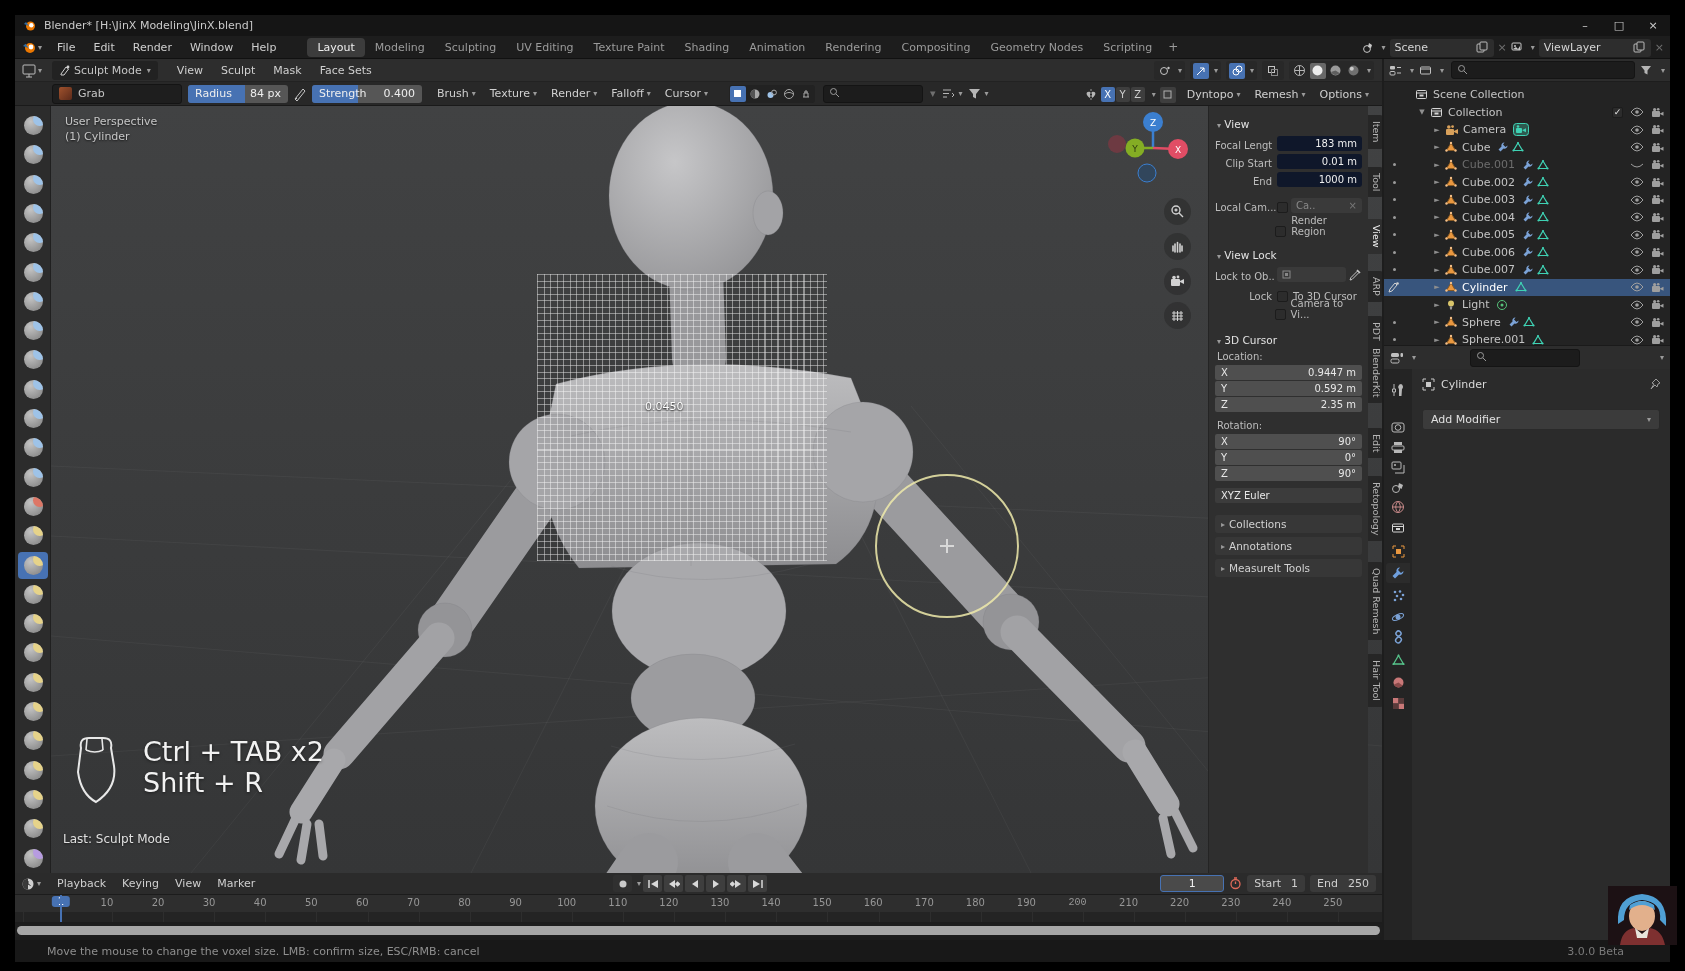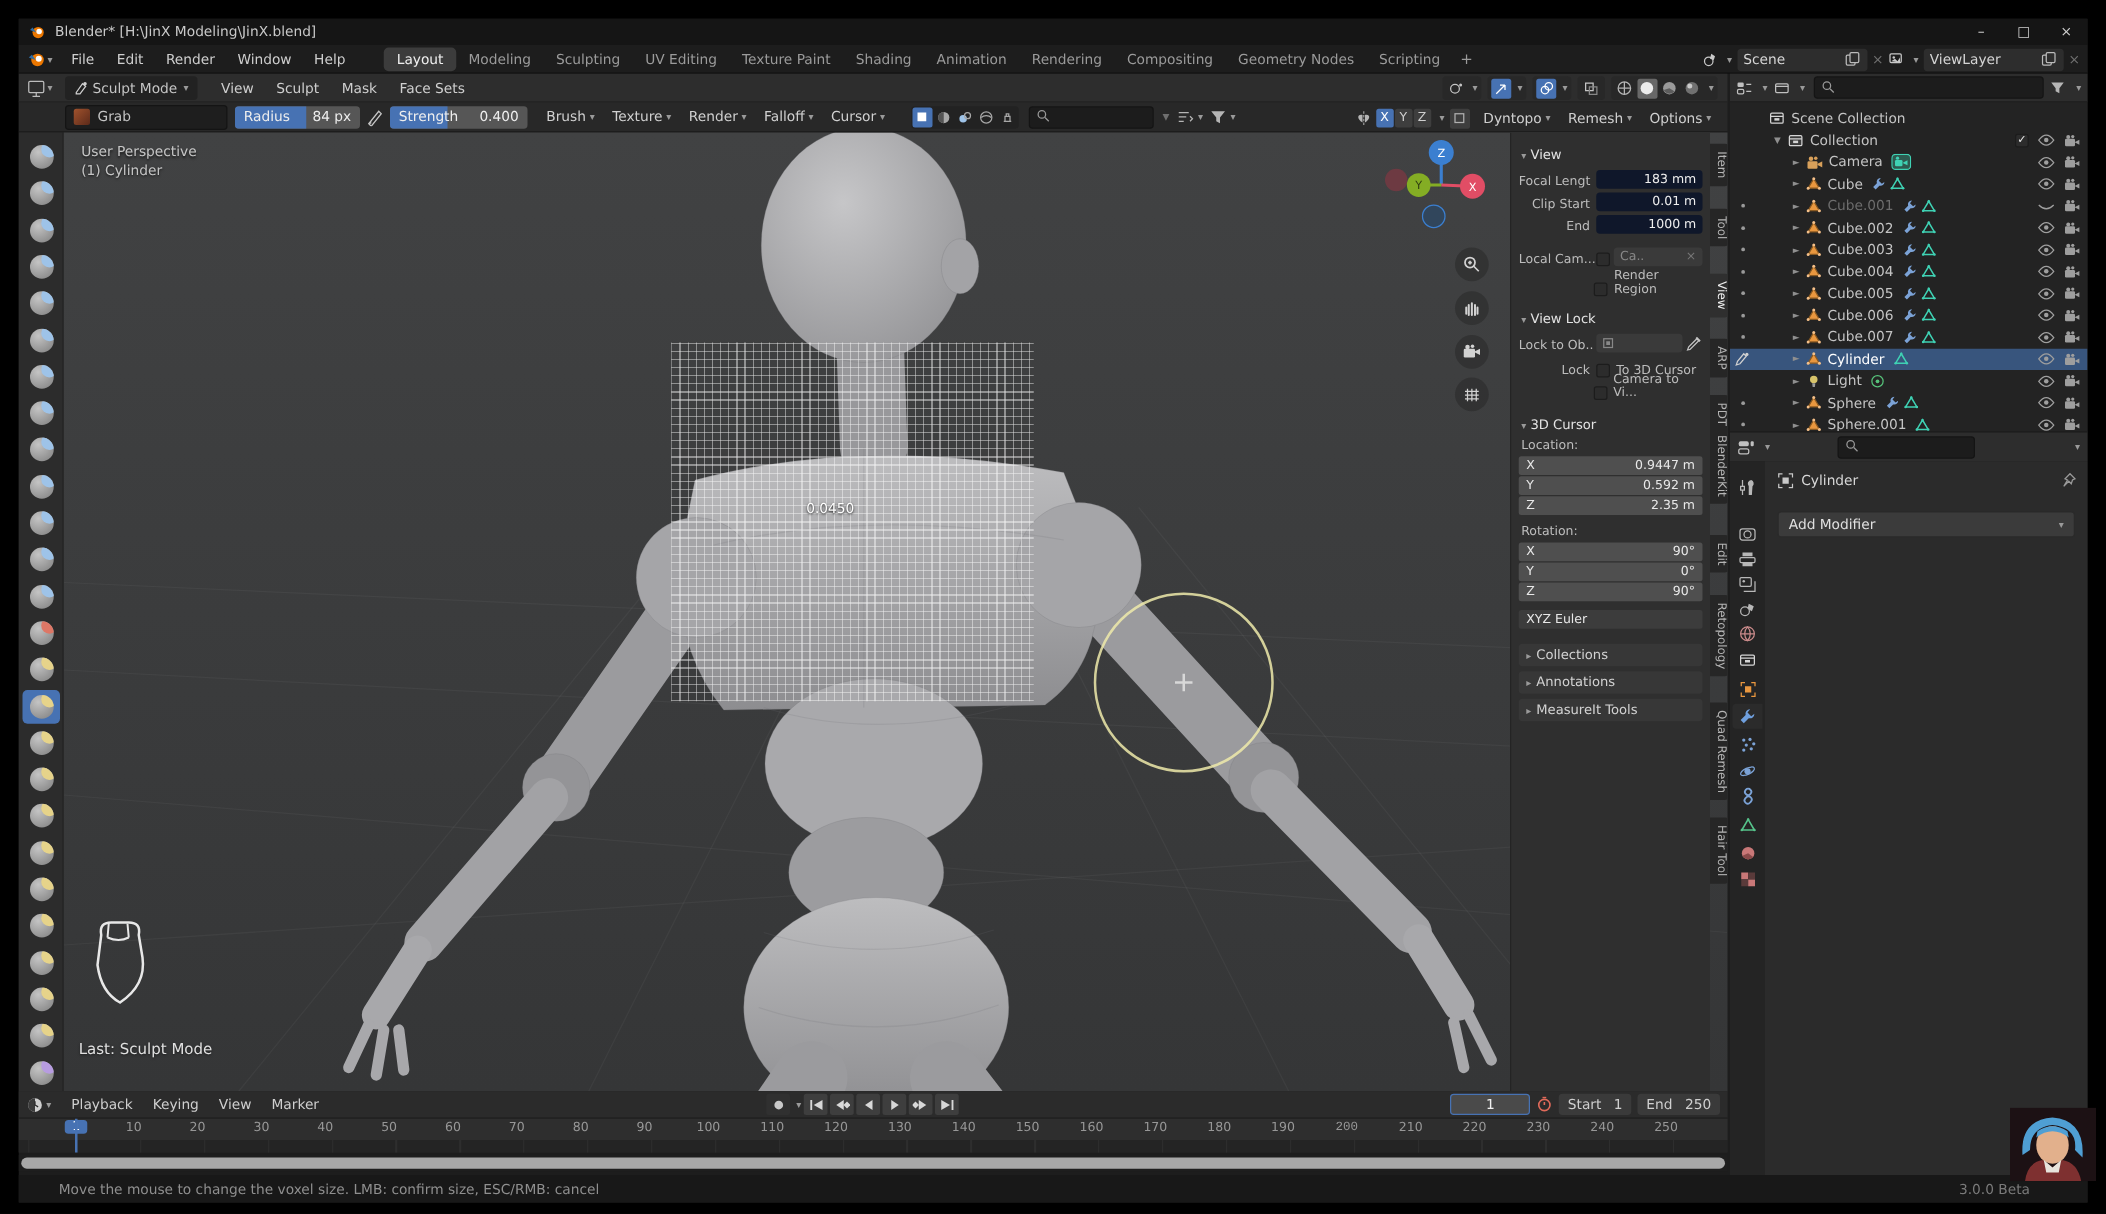--- a/index.html
+++ b/index.html
@@ -674,20 +674,24 @@
           <svg width="15" height="15" viewBox="0 0 15 15">
             <path d="M2 5h11M2 8h11M2 11h11M4 3v10M7.5 3v10M11 3v10" stroke="#d2d2d2" stroke-width="1"></path>
           </svg>
         </div>
 
     <div id="keycast">
       <svg width="46" height="70" viewBox="0 0 46 70">
         <path d="M8 12 Q6 2 16 2 L30 2 Q40 2 38 12 L41 30 Q44 52 23 66 Q8 58 5 36 Z" fill="none" stroke="#e8e8e8" stroke-width="2"></path>
         <path d="M14 3 L13 14 M29 3 L30 14 M13 14 Q22 18 30 14" fill="none" stroke="#e8e8e8" stroke-width="1.6"></path>
       </svg>
+      <div class="lines">
+        <div>Ctrl + TAB x2</div>
+        <div>Shift + R</div>
+      </div>
     </div>
     <div id="last-action">Last: Sculpt Mode</div>
 
     <div id="npanel">
       <div class="npsec"><span style="font-size:8px;color:#9a9a9a">▾</span> <span>View</span></div>
       <div id="np-view-rows">
             <div class="nprow">
               <div class="nplab">Focal Lengt</div>
               <div class="npfield">
                 <span class="v">183 mm</span>

